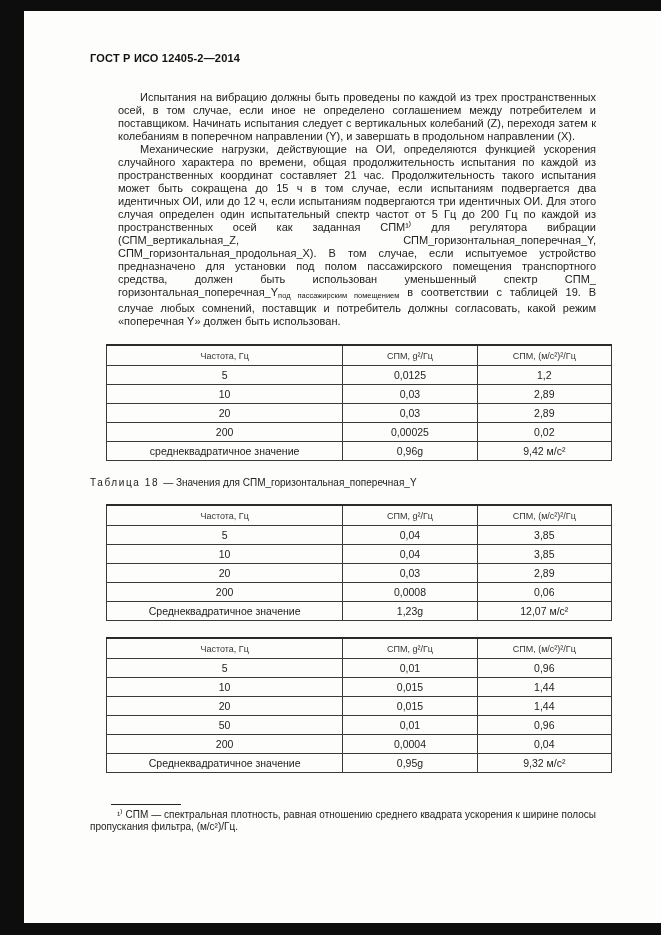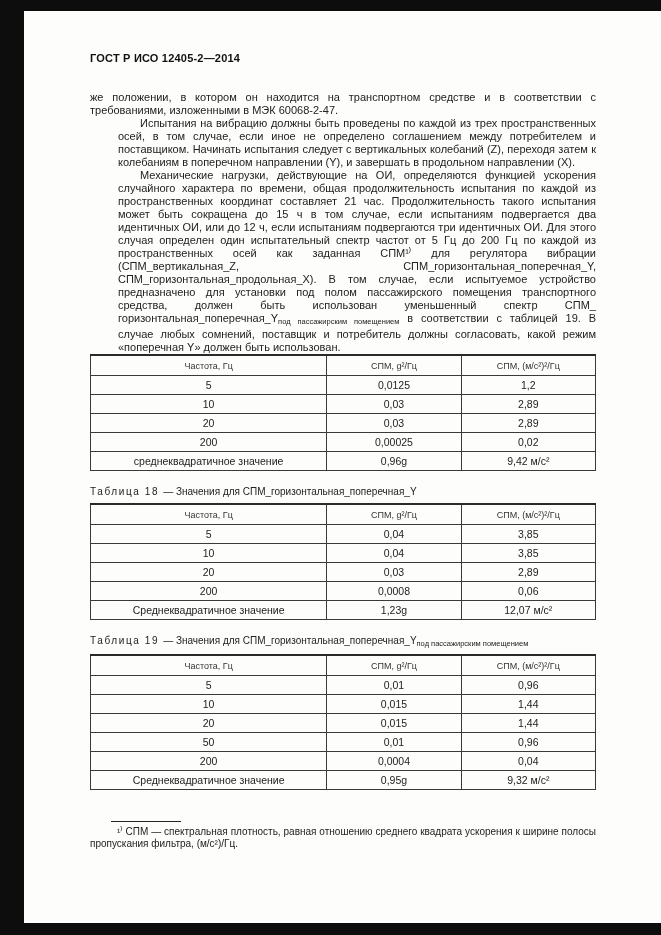--- a/index.html
+++ b/index.html
@@ -46,21 +46,21 @@
   .tcaption {
     margin: 15px 0 6px 0;
     font-size: 10px;
     color: #222;
   }
   .tlabel { letter-spacing: 1.6px; margin-right: 4px; }
   .dtable {
     width: 100%;
     border-collapse: collapse;
     table-layout: fixed;
-    margin: 0;
+    margin: 16px;
     padding-left: 40px;
   }
   .dtable th, .dtable td {
     border: 1px solid #3a3a3a;
     text-align: center;
     vertical-align: middle;
     padding: 2px 4px;
     overflow: hidden;
     white-space: nowrap;
   }
@@ -99,21 +99,20 @@
 </style>
 </head>
 <body>
 
 <div class="page">
   <div class="content">
 
     <div class="doc-header">ГОСТ Р ИСО 12405-2—2014</div>
 
     <div>
-      <p class="para"><span>же положении, в котором он находится на транспортном средстве и в соответствии с требованиями, изложенными в МЭК 60068-2-47.</span></p>
       <p class="para indent"><span>Испытания на вибрацию должны быть проведены по каждой из трех пространственных осей, в том случае, если иное не определено соглашением между потребителем и поставщиком. Начинать испытания следует с вертикальных колебаний (Z), переходя затем к колебаниям в поперечном направлении (Y), и завершать в продольном направлении (X).</span></p>
       <p class="para indent"><span>Механические нагрузки, действующие на ОИ, определяются функцией ускорения случайного характера по времени, общая продолжительность испытания по каждой из пространственных координат составляет 21 час. Продолжительность такого испытания может быть сокращена до 15 ч в том случае, если испытаниям подвергается два идентичных ОИ, или до 12 ч, если испытаниям подвергаются три идентичных ОИ. Для этого случая определен один испытательный спектр частот от 5 Гц до 200 Гц по каждой из пространственных осей как заданная СПМ¹⁾ для регулятора вибрации (СПМ_вертикальная_Z, СПМ_горизонтальная_поперечная_Y, СПМ_горизонтальная_продольная_X). В том случае, если испытуемое устройство предназначено для установки под полом пассажирского помещения транспортного средства, должен быть использован уменьшенный спектр СПМ_ горизонтальная_поперечная_Y</span><span class="subscript">под пассажирским помещением</span><span> в соответствии с таблицей 19. В случае любых сомнений, поставщик и потребитель должны согласовать, какой режим «поперечная Y» должен быть использован.</span></p>
     </div>
 
     <table class="dtable">
       <thead>
           <tr>
             <th>Частота, Гц</th>
             <th>СПМ, g²/Гц</th>
             <th>СПМ, (м/с²)²/Гц</th>
@@ -179,21 +178,20 @@
             <td>0,06</td>
           </tr>
           <tr>
             <td>Среднеквадратичное значение</td>
             <td>1,23g</td>
             <td>12,07 м/с²</td>
           </tr>
         </tbody>
     </table>
 
-    <p class="tcaption"><span class="tlabel">Таблица 19</span><span>— Значения для СПМ_горизонтальная_поперечная_Y</span><span class="subscript">под пассажирским помещением</span></p>
     <table class="dtable">
       <thead>
           <tr>
             <th>Частота, Гц</th>
             <th>СПМ, g²/Гц</th>
             <th>СПМ, (м/с²)²/Гц</th>
           </tr>
         </thead>
       <tbody>
           <tr>

